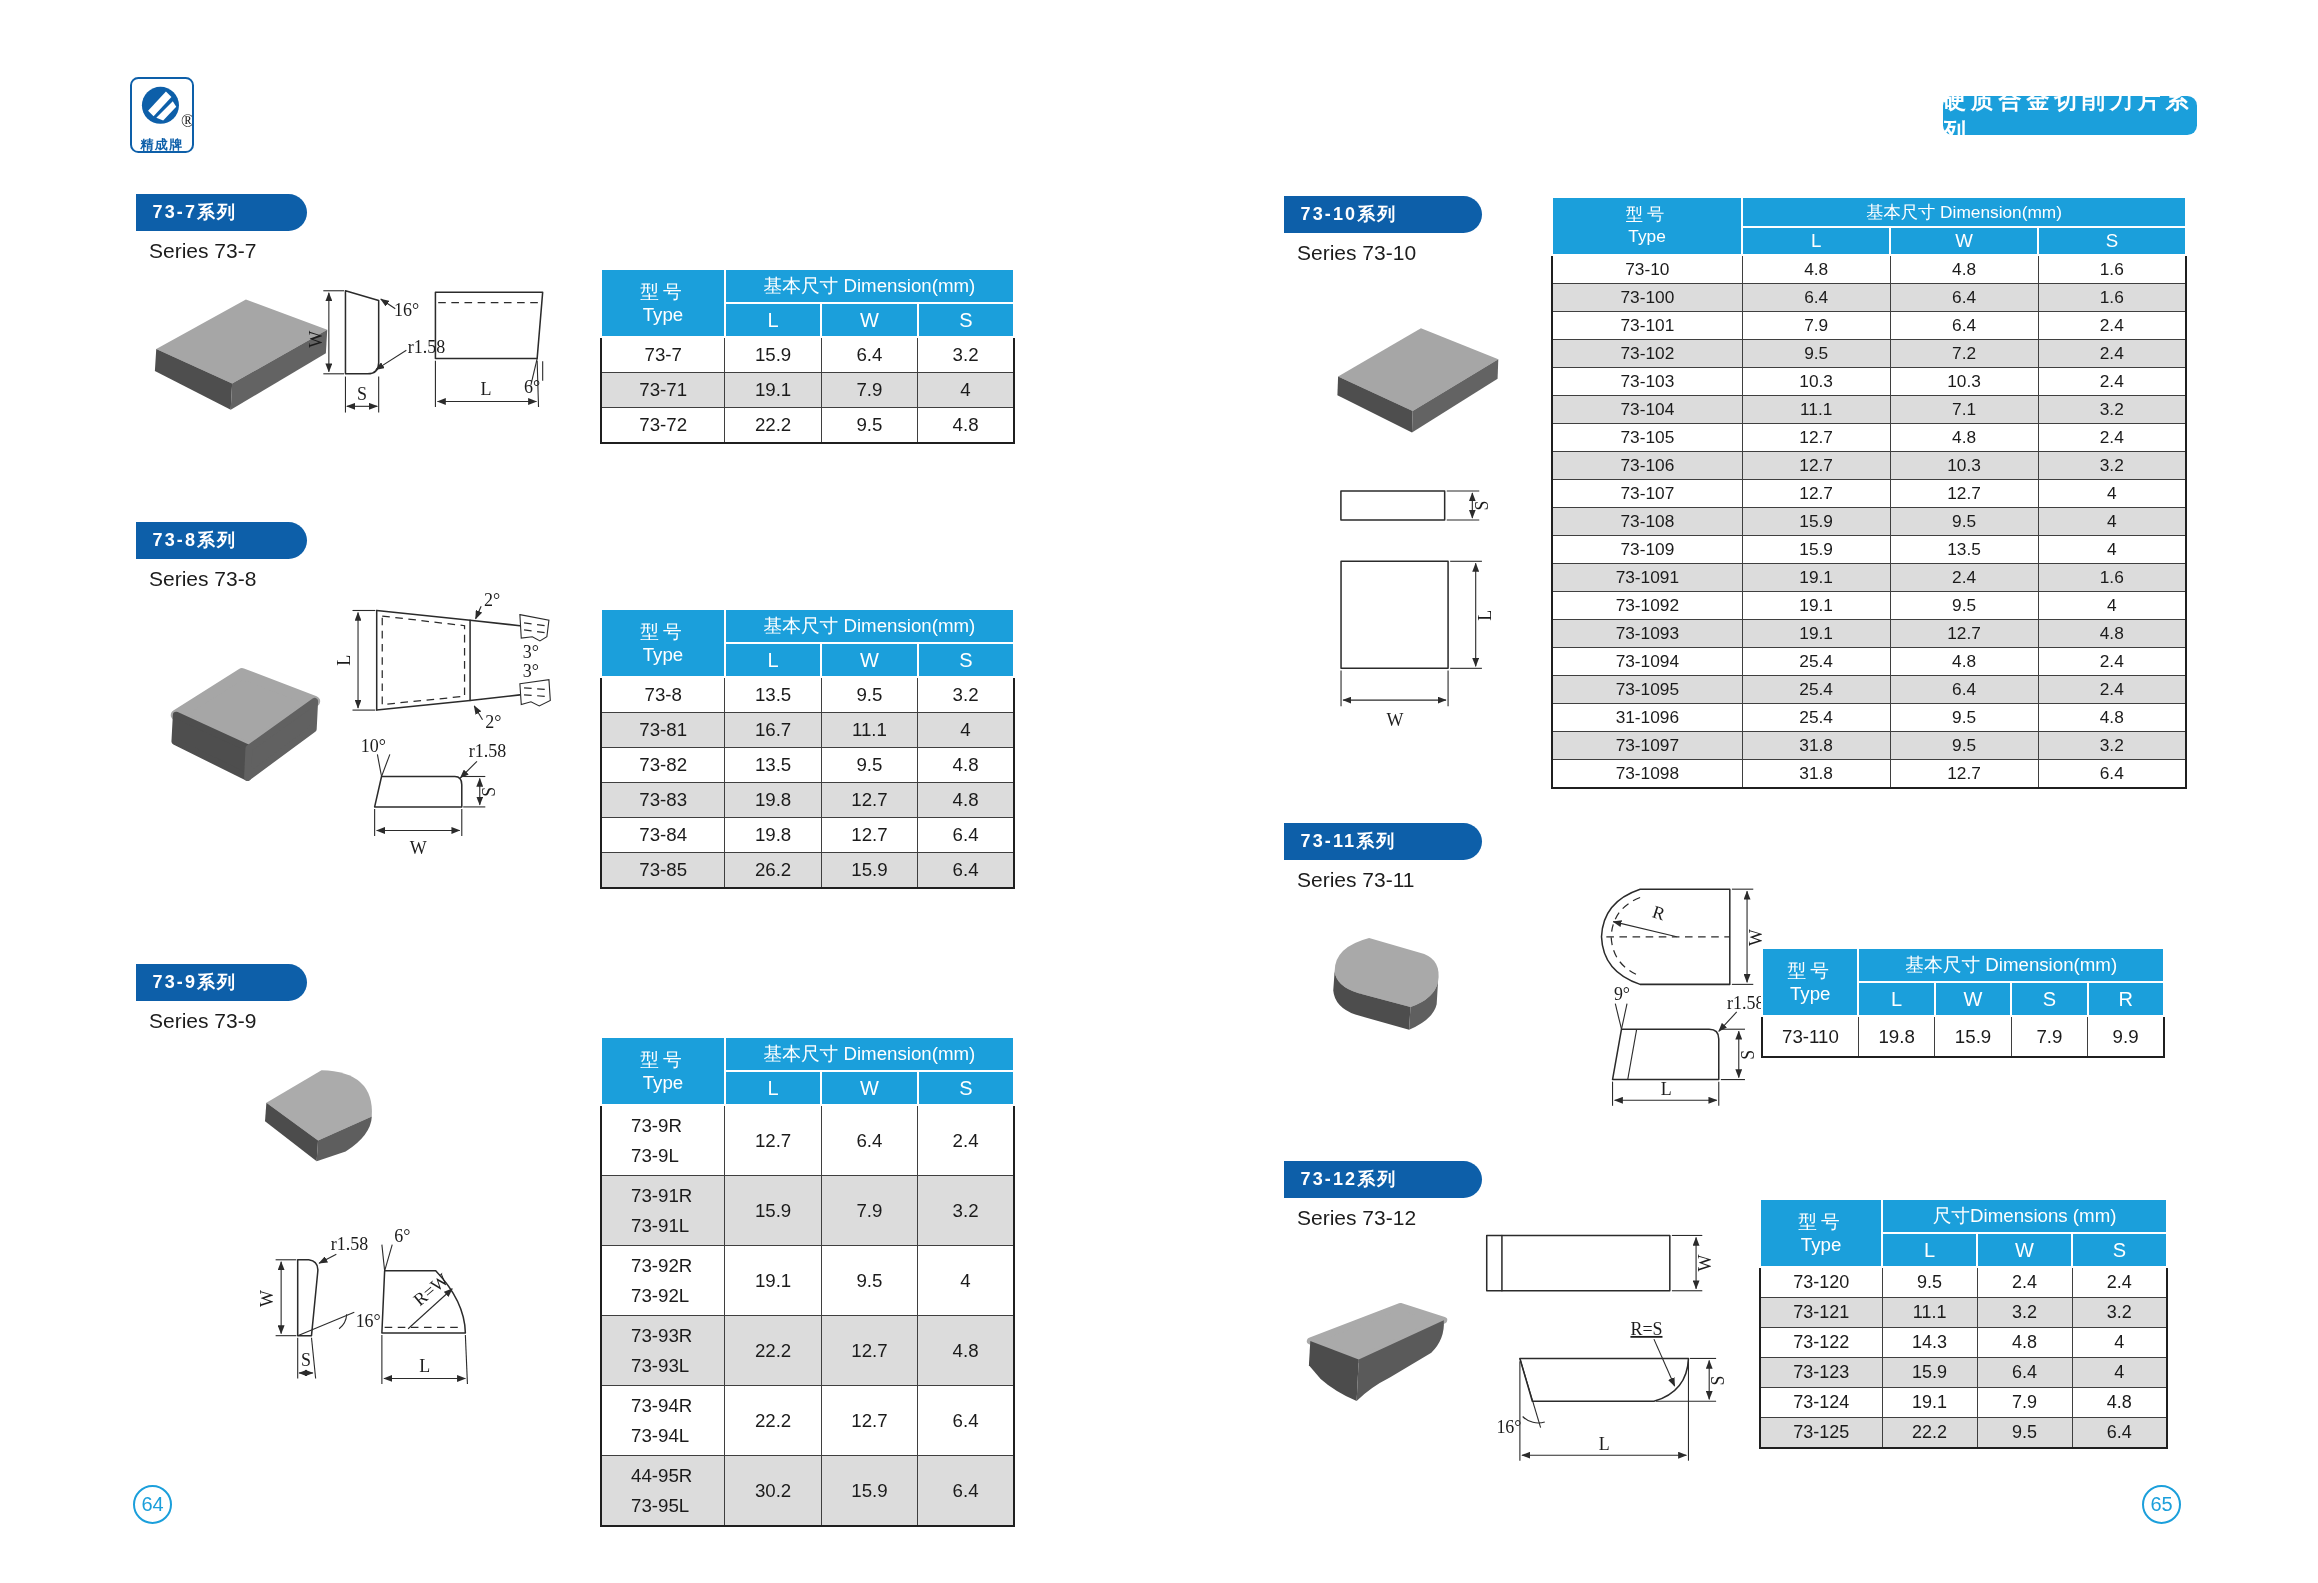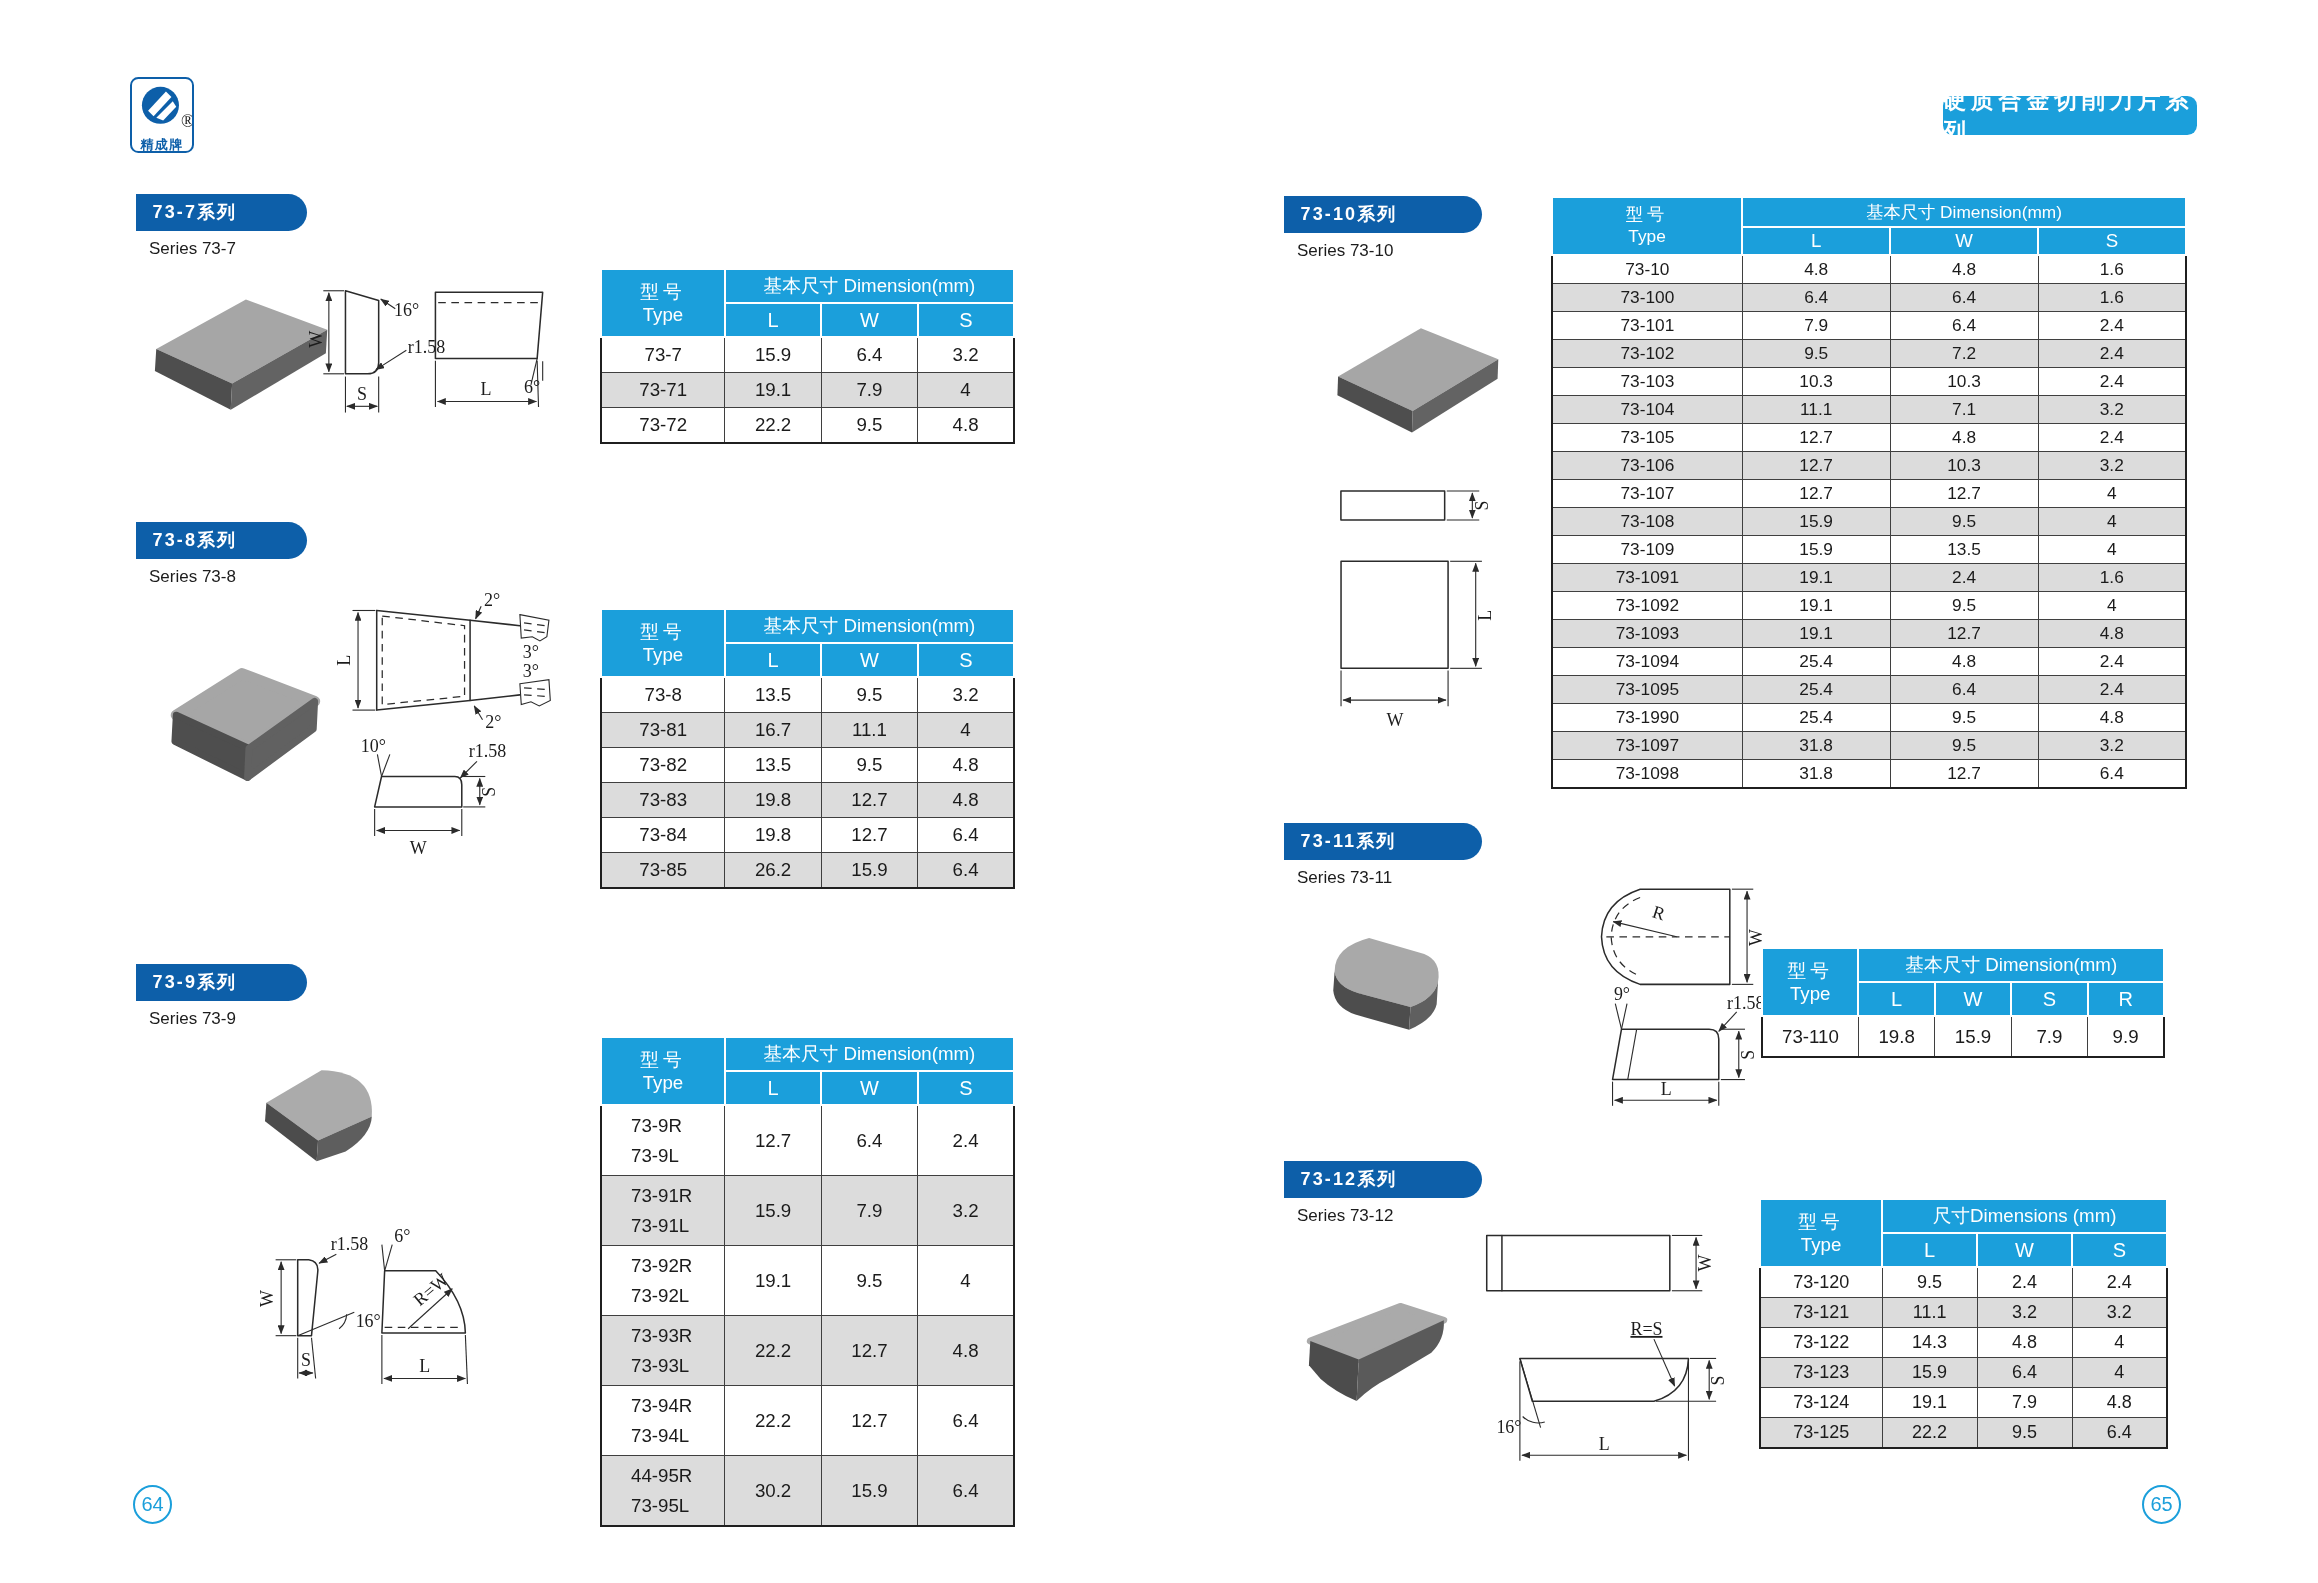--- a/index.html
+++ b/index.html
@@ -4,21 +4,21 @@
 <style>
   html,body{margin:0;padding:0;background:#ffffff;}
   #canvas{position:relative;width:2319px;height:1584px;background:#ffffff;overflow:hidden;
           font-family:"Liberation Sans",sans-serif;color:#1d1d1d;}
   .abs{position:absolute;}
   
   .pill{position:absolute;height:37px;line-height:37px;background:#0d5fa9;color:#fff;
         font-size:18px;font-weight:bold;letter-spacing:2.1px;padding-left:16.6px;
         border-radius:0 18.7px 18.7px 0;box-sizing:border-box;}
   .pill-l{width:171px;} .pill-r{width:198px;}
-  .ssub{position:absolute;font-size:17px;color:#1c1c1c;}
+  .ssub{position:absolute;font-size:21px;color:#1c1c1c;}
   
   .badge{position:absolute;left:1943px;top:96px;width:254px;height:39px;background:#1b9fdb;
          border-radius:9.7px;color:#fff;font-size:23px;font-weight:600;letter-spacing:4.8px;
          display:flex;align-items:center;justify-content:center;}
   
   .logo{position:absolute;left:130px;top:77px;width:64px;height:76px;border:2.1px solid #0d5fa9;
         border-radius:8.3px;background:#fff;box-sizing:border-box;text-align:center;}
   .logo .brand{color:#0d5fa9;font-weight:bold;font-size:13px;letter-spacing:1.4px;margin-top:1.4px;}
   
   .pgnum{position:absolute;width:39px;height:39px;border:2.8px solid #1b9fdb;border-radius:50%;
@@ -580,21 +580,21 @@
           <tr class="alt">
             <td class="ty">
               <div>73-1095</div>
             </td>
             <td>25.4</td>
             <td>6.4</td>
             <td>2.4</td>
           </tr>
           <tr class="">
             <td class="ty">
-              <div>73-1990</div>
+              <div>31-1096</div>
             </td>
             <td>25.4</td>
             <td>9.5</td>
             <td>4.8</td>
           </tr>
           <tr class="alt">
             <td class="ty">
               <div>73-1097</div>
             </td>
             <td>31.8</td>

